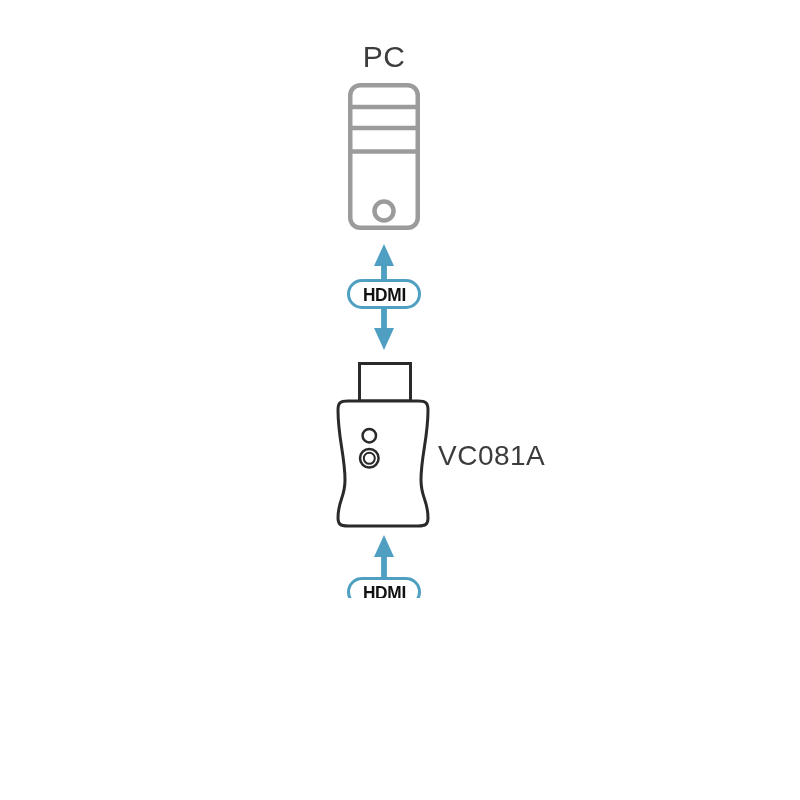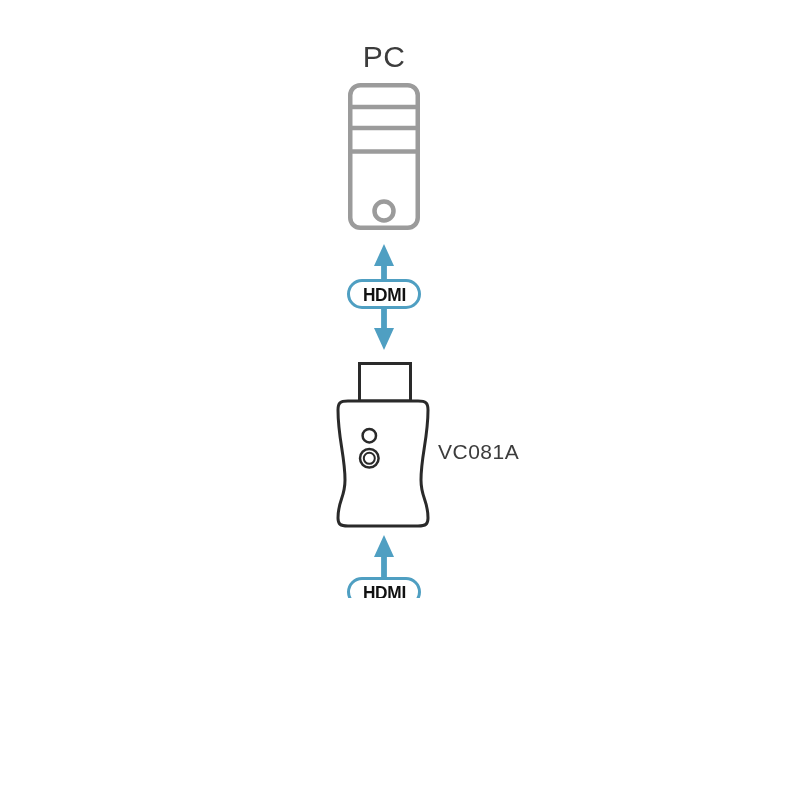--- a/index.html
+++ b/index.html
@@ -25,21 +25,21 @@
   
   .pc-label {
     left: 334px; top: 40px; width: 100px;
     text-align: center;
     font-size: 30px; font-weight: 400;
     color: var(--label-dark);
     letter-spacing: 0.5px;
   }
   .device-label {
     left: 438px; top: 440px;
-    font-size: 21px; font-weight: 400;
+    font-size: 28px; font-weight: 400;
     color: var(--label-dark);
     letter-spacing: 0.5px;
   }
 
   
   .gray-stroke  { stroke: var(--icon-gray);  fill: none; }
   .gray-fill    { fill: var(--icon-gray); stroke: none; }
   .dark-stroke  { stroke: var(--outline-dark); fill: #ffffff; }
   .blue-fill    { fill: var(--arrow-blue); stroke: none; }
 

